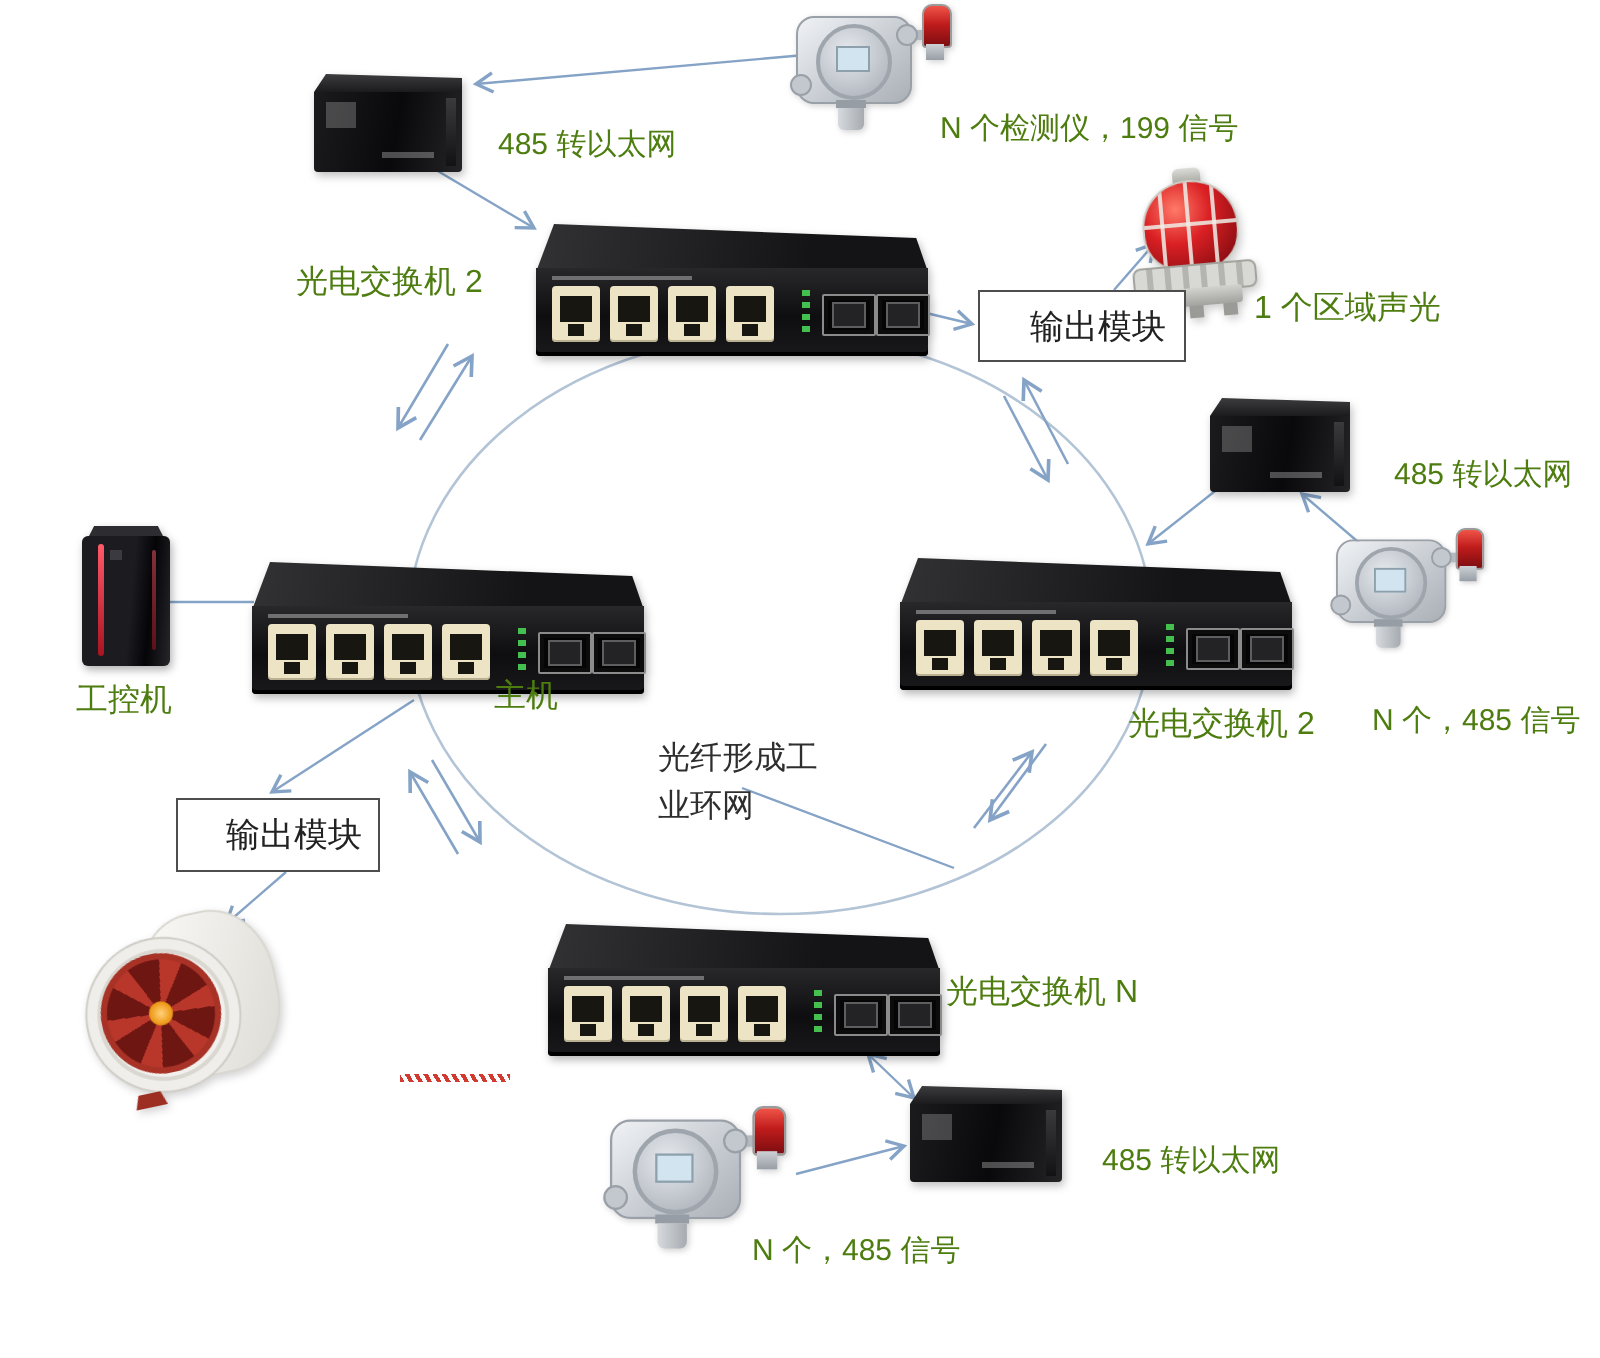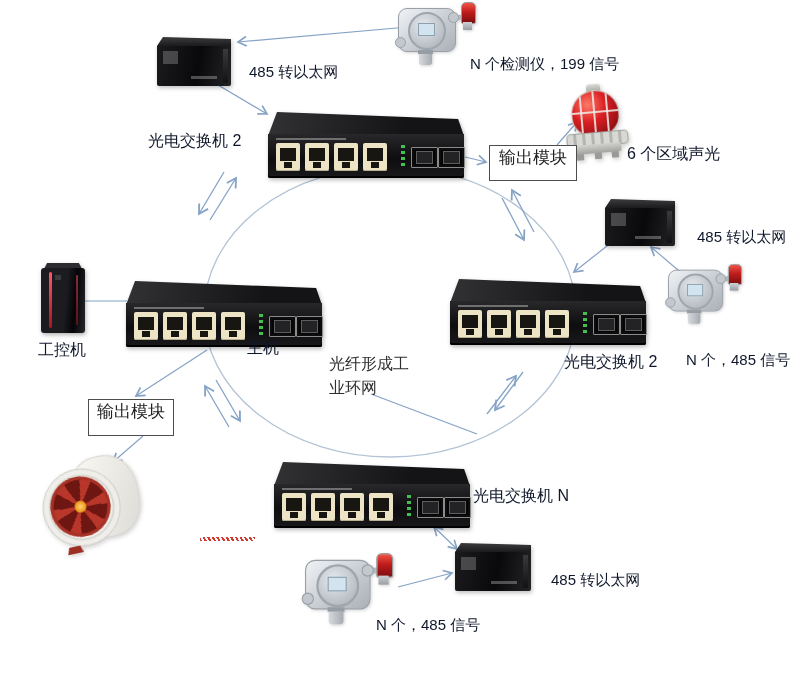--- a/index.html
+++ b/index.html
@@ -1,23 +1,23 @@
 <!DOCTYPE html>
 <html><head>
 <meta charset="utf-8">
 <style>
   html,body{margin:0;padding:0;background:#fff;}
   #canvas{position:relative;width:800px;height:679px;background:#ffffff;overflow:hidden;
           font-family:"Liberation Sans",sans-serif;}
   #wires{position:absolute;left:0;top:0;z-index:1;}
-  .lbl{position:absolute;z-index:4;color:#0f172a;font-size:15px;white-space:nowrap;}
+  .lbl{position:absolute;z-index:4;color:#4d7c0f;font-size:15px;white-space:nowrap;}
   .lbl.big{font-size:16px;}
   .note{position:absolute;z-index:4;color:#2e2e2e;font-size:16px;line-height:24px;white-space:nowrap;}
   .module-box{position:absolute;z-index:3;background:#fff;border:1.5px solid #4d4d4d;
-              display:flex;justify-content:center;font-size:17px;color:#222;}
+              display:flex;align-items:center;justify-content:center;font-size:17px;color:#222;padding-left:16px;}
   .company{position:absolute;left:0;right:0;top:646px;z-index:4;text-align:center;
            font-family:"DejaVu Serif",serif;font-weight:700;font-size:21px;color:#1d1d1d;letter-spacing:6px;}
   .squiggle{position:absolute;z-index:4;height:4px;
             background:repeating-linear-gradient(60deg,#d23a30 0 2px,transparent 2px 4px);}
 
   
   .switch{position:absolute;z-index:2;width:196px;height:66px;filter:drop-shadow(1px 2px 2px rgba(0,0,0,.28));}
   .sw-top{position:absolute;left:0;top:0;width:100%;height:24px;
           background:linear-gradient(100deg,#323234,#141416 70%);
           clip-path:polygon(9px 0,97% 7px,100% 100%,0 100%);}
@@ -294,30 +294,30 @@
   <div class="module-box" style="left:489px;top:145px;width:86px;height:34px">
     <span>输出模块</span>
   </div>
   <div class="module-box" style="left:88px;top:399px;width:84px;height:35px">
     <span>输出模块</span>
   </div>
 
   <div class="lbl" style="left:249px;top:63px">485 转以太网</div>
   <div class="lbl" style="left:470px;top:55px">N 个检测仪，199 信号</div>
   <div class="lbl big" style="left:148px;top:131px">光电交换机 2</div>
-  <div class="lbl big" style="left:627px;top:144px">6 个区域声光</div>
+  <div class="lbl big" style="left:627px;top:144px">1 个区域声光</div>
   <div class="lbl" style="left:697px;top:228px">485 转以太网</div>
   <div class="lbl" style="left:686px;top:351px">N 个，485 信号</div>
   <div class="lbl big" style="left:564px;top:352px">光电交换机 2</div>
   <div class="lbl big" style="left:38px;top:340px">工控机</div>
   <div class="lbl big" style="left:247px;top:338px">主机</div>
   <div class="squiggle" style="left:200px;top:537px;width:55px"></div>
   <div class="lbl big" style="left:473px;top:486px">光电交换机 N</div>
   <div class="lbl" style="left:551px;top:571px">485 转以太网</div>
   <div class="lbl" style="left:376px;top:616px">N 个，485 信号</div>
 
-  <div class="note" style="left:329px;top:352px">
+  <div class="note" style="left:329px;top:368px">
     <div>光纤形成工</div>
     <div>业环网</div>
   </div>
 
 
 </div>
 
 </body></html>

